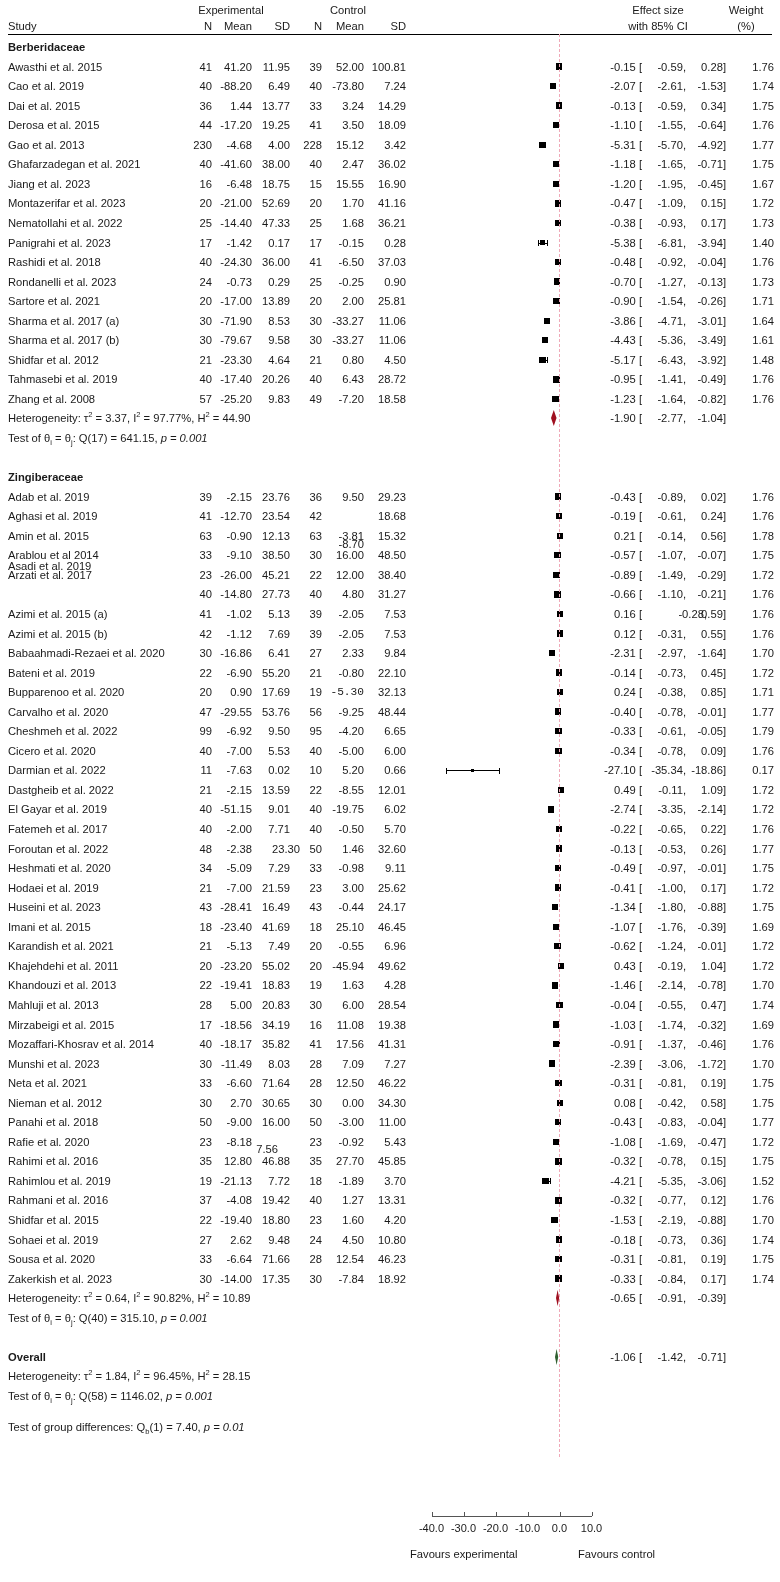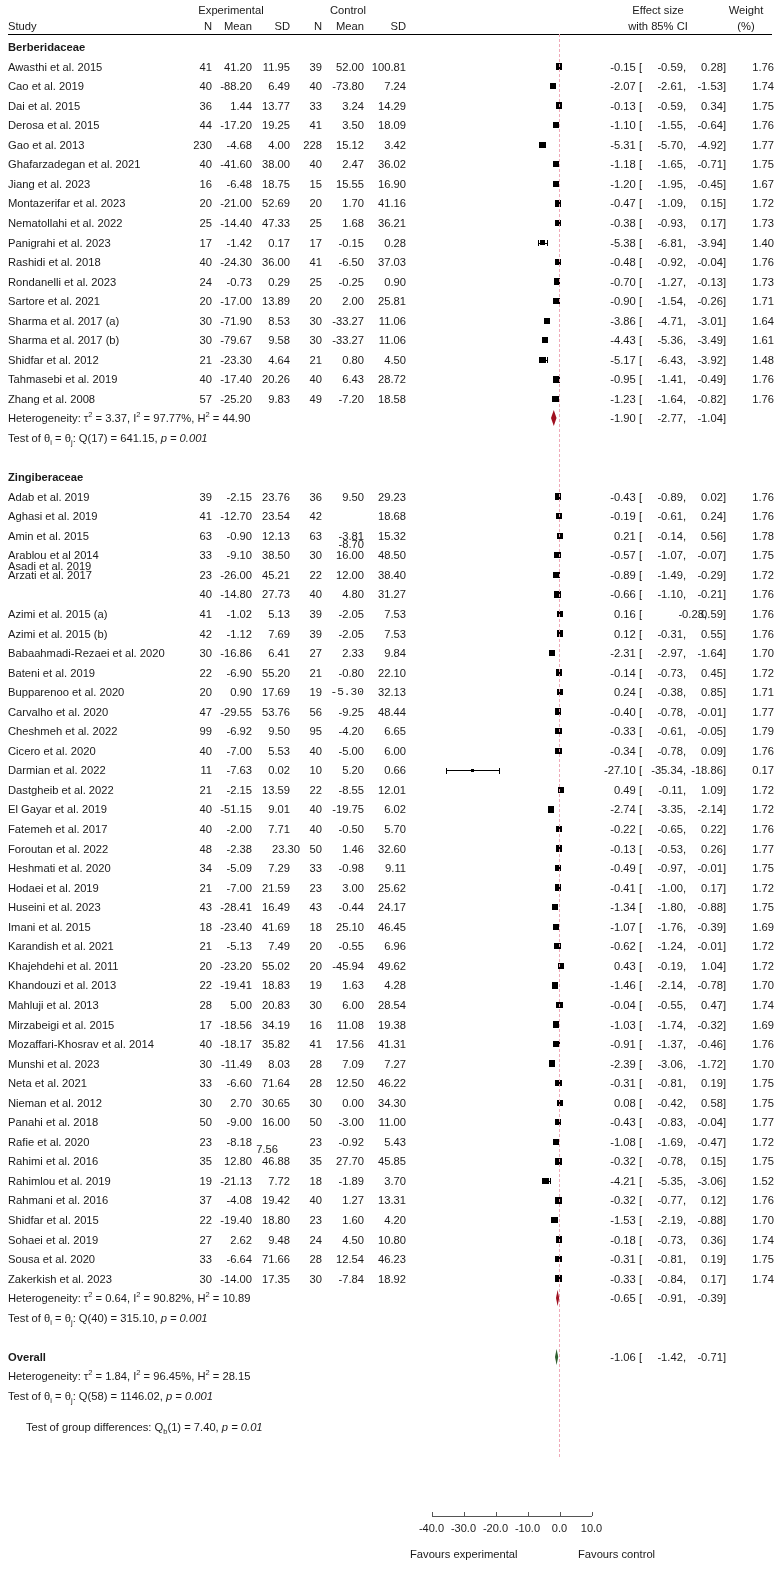--- a/index.html
+++ b/index.html
@@ -721,21 +721,21 @@
       <div class="t r" style="left: 598px; top: 1292.2px; width: 44px;">-0.65 [</div>
       <div class="t r" style="left: 642px; top: 1292.2px; width: 44px;">-0.91,</div>
       <div class="t r" style="left: 686px; top: 1292.2px; width: 40px;">-0.39]</div>
       <div class="t" style="left: 8px; top: 1311.75px;">Test of θ<sub>i</sub> = θ<sub>j</sub>: Q(40) = 315.10, <i>p = 0.001</i></div>
       <div class="t bold" style="left: 8px; top: 1350.85px;">Overall</div>
       <div class="t r" style="left: 598px; top: 1350.85px; width: 44px;">-1.06 [</div>
       <div class="t r" style="left: 642px; top: 1350.85px; width: 44px;">-1.42,</div>
       <div class="t r" style="left: 686px; top: 1350.85px; width: 40px;">-0.71]</div>
       <div class="t" style="left: 8px; top: 1370.4px;">Heterogeneity: τ<sup>2</sup> = 1.84, I<sup>2</sup> = 96.45%, H<sup>2</sup> = 28.15</div>
       <div class="t" style="left: 8px; top: 1389.95px;">Test of θ<sub>i</sub> = θ<sub>j</sub>: Q(58) = 1146.02, <i>p = 0.001</i></div>
-      <div class="t" style="left: 26px; top: 1421.23px;">Test of group differences: Q<sub>b</sub>(1) = 7.40, <i>p = 0.01</i></div>
+      <div class="t" style="left: 8px; top: 1421.23px;">Test of group differences: Q<sub>b</sub>(1) = 7.40, <i>p = 0.01</i></div>
     </div>
 
   <div class="graph" id="graph">
       <div class="sqr" style="width: 6.424px; height: 6.424px; left: 555.808px; top: 63.338px;"></div>
       <div class="sqr" style="width: 6.376px; height: 6.376px; left: 549.688px; top: 82.912px;"></div>
       <div class="sqr" style="width: 6.4px; height: 6.4px; left: 555.884px; top: 102.45px;"></div>
       <div class="sqr" style="width: 6.424px; height: 6.424px; left: 552.768px; top: 121.988px;"></div>
       <div class="sqr" style="width: 6.448px; height: 6.448px; left: 539.284px; top: 141.526px;"></div>
       <div class="sqr" style="width: 6.4px; height: 6.4px; left: 552.524px; top: 161.1px;"></div>
       <div class="sqr" style="width: 6.208px; height: 6.208px; left: 552.556px; top: 180.746px;"></div>

